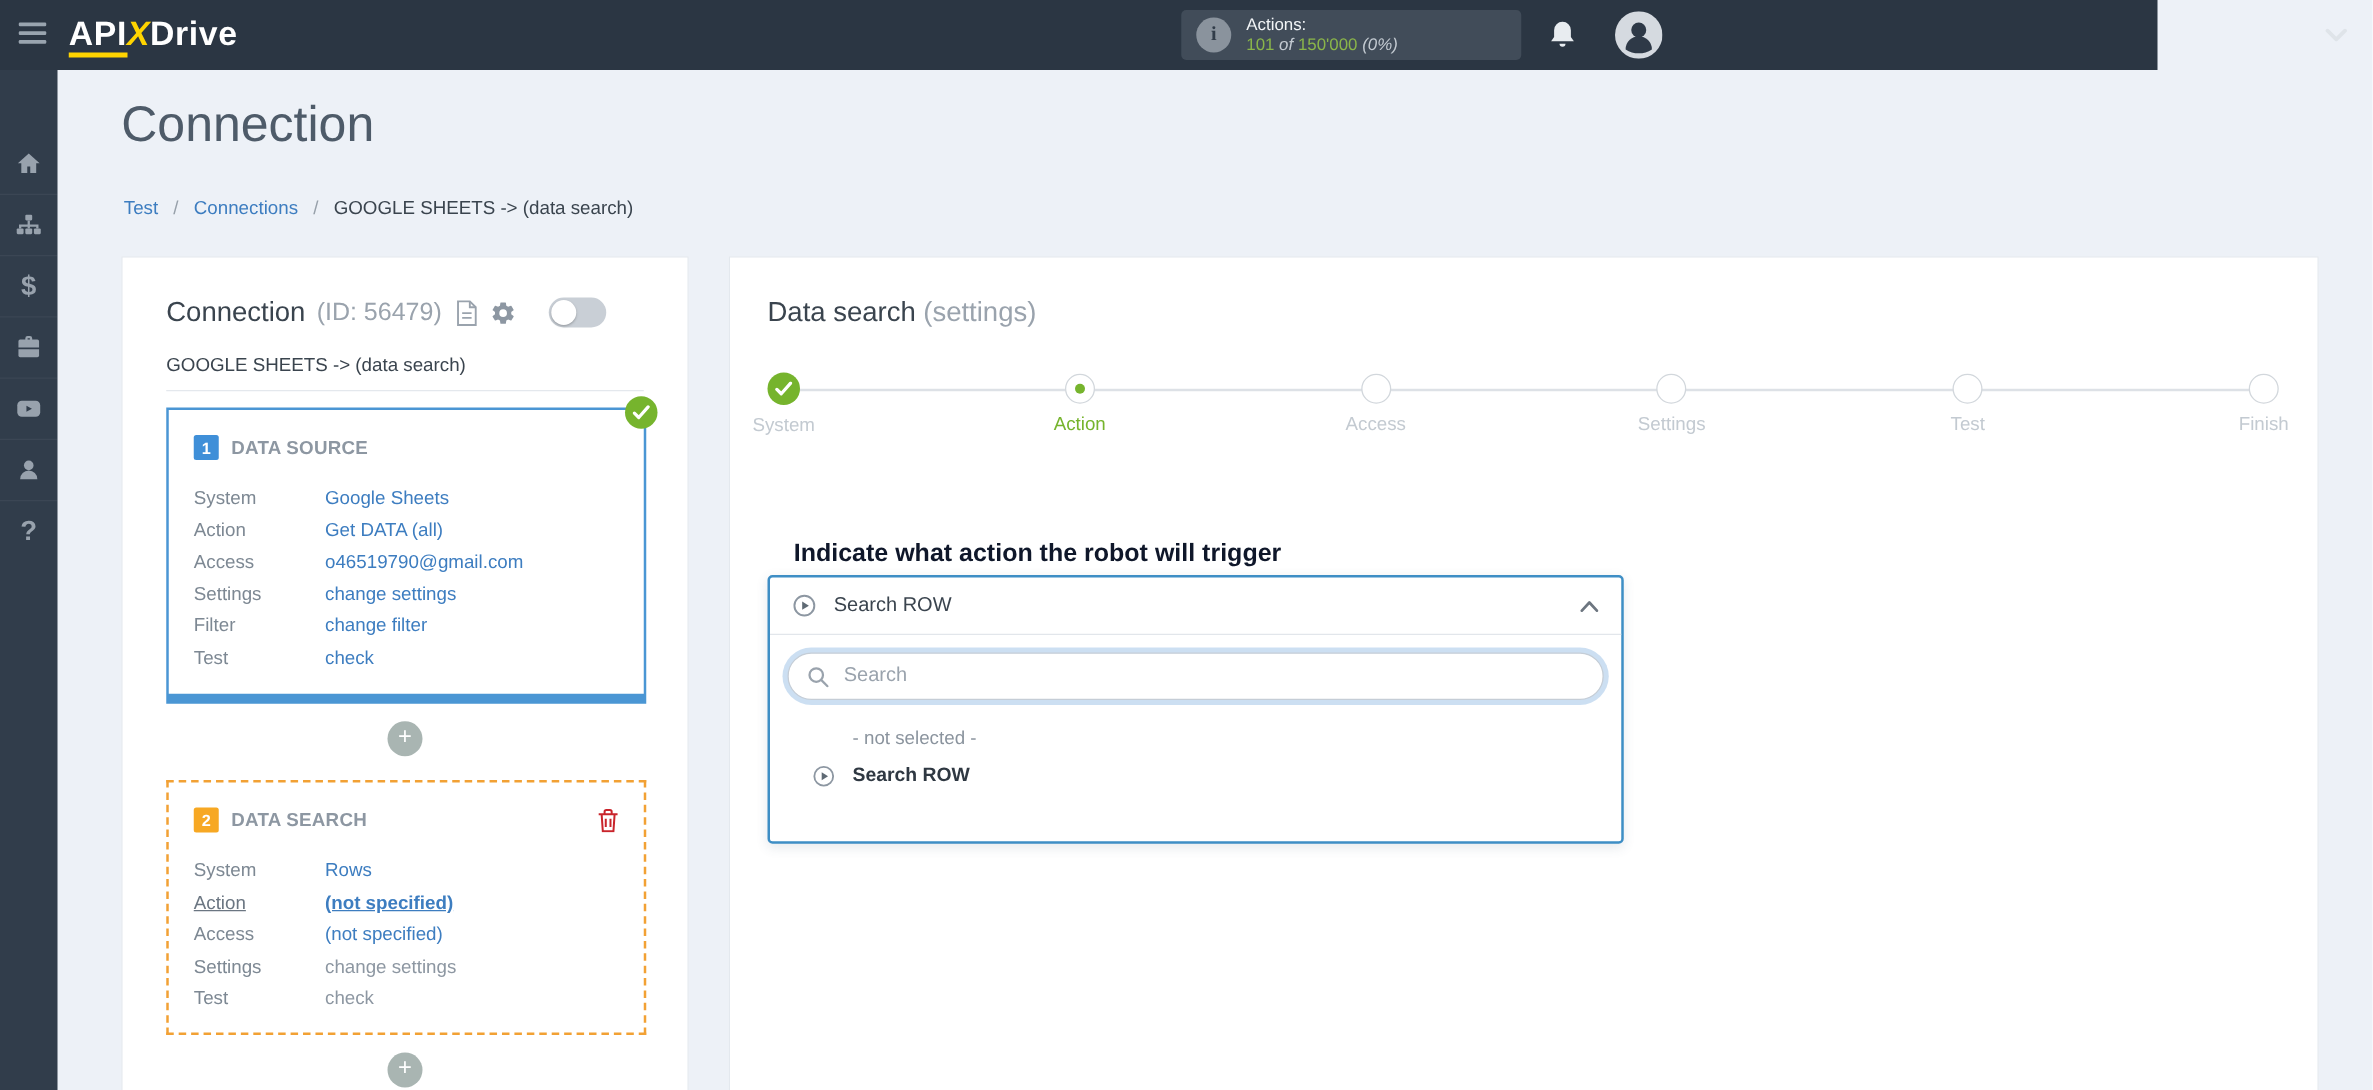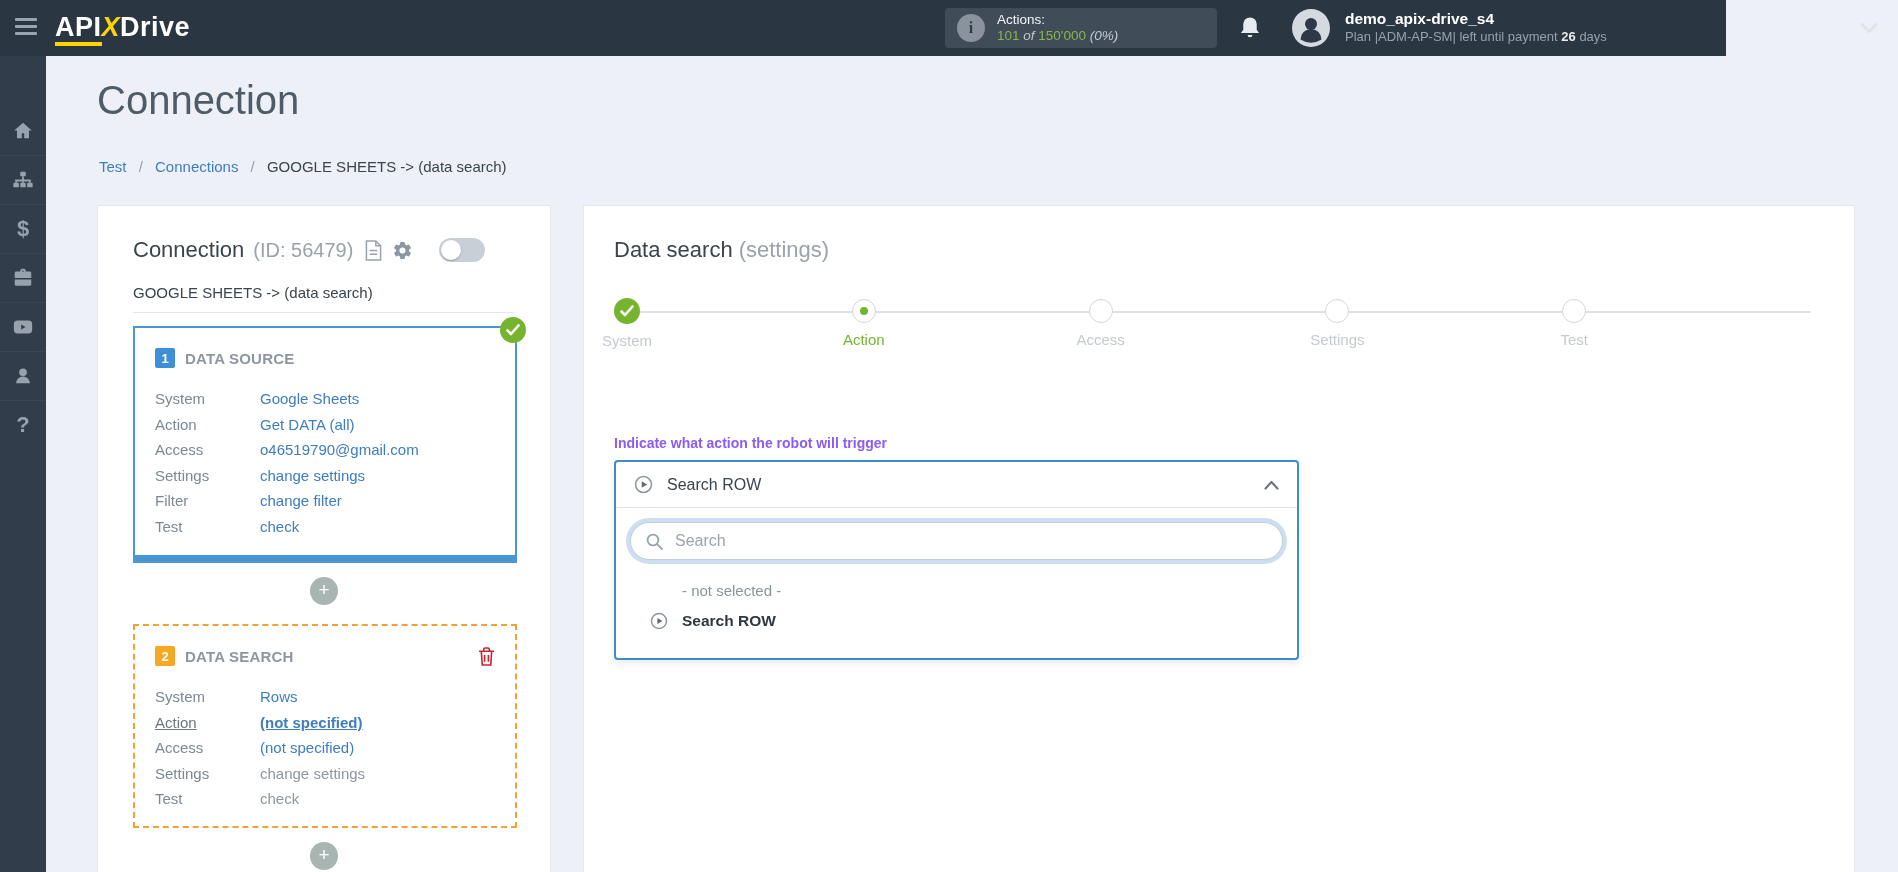--- a/index.html
+++ b/index.html
@@ -94,29 +94,29 @@
   .step:nth-child(4) { left:calc(13px + (100% - 26px)*0.4); }
   .step:nth-child(5) { left:calc(13px + (100% - 26px)*0.6); }
   .step:nth-child(6) { left:calc(13px + (100% - 26px)*0.8); }
   .step:nth-child(7) { left:calc(100% - 13px); }
   .step-circle { width:24px; height:24px; border-radius:50%; background:#fff; border:1.5px solid #d2d7dc; position:relative; z-index:1; }
   .step-circle.done { width:26px; height:26px; margin-top:-1px; background:#76b42d; border:none; display:flex; align-items:center; justify-content:center; }
   .step-circle.current::after { content:""; position:absolute; left:50%; top:50%; width:8px; height:8px; margin:-4px 0 0 -4px; border-radius:50%; background:#76b42d; }
   .step-label { margin-top:8px; font-size:15px; color:#c3cad1; }
   .step.current .step-label { color:#76b42d; }
 
-  .question { margin-top:50px; font-size:14px; font-weight:bold; color:#8b5cf6; line-height:20px; }
+  .question { margin-top:50px; font-size:20px; font-weight:bold; color:#0f172a; line-height:20px;margin-left:21px; }
 
   .select-box { margin-top:7px; width:685px; background:#fff; border:2px solid #3e8ec5; border-radius:4px; box-shadow:0 3px 9px rgba(60,80,110,.12); }
   .select-header { height:45px; display:flex; align-items:center; padding:0 18px; cursor:pointer; }
   .icon-play { width:19px; height:19px; flex:none; }
   .select-value { margin-left:14px; font-size:16px; color:#3a444e; }
   .icon-chevron-up { margin-left:auto; width:15px; height:10px; }
   .select-divider { height:1px; background:#e2e6eb; }
-  .select-body { padding:14px 14px 24px; }
+  .select-body { padding:14px 14px 39px; }
   .search-pill { height:38px; border-radius:19px; border:1px solid #c5cdd6; box-shadow:0 0 0 4px rgba(120,170,220,.38); display:flex; align-items:center; padding:0 15px; background:#fff; }
   .icon-search { width:17px; height:17px; flex:none; }
   .search-pill input { border:none; outline:none; margin-left:12px; font-size:16px; color:#3a444e; width:100%; font-family:"Liberation Sans", sans-serif; background:transparent; }
   .search-pill input::placeholder { color:#9aa3ad; }
   .option-muted { margin:20px 0 0 52px; font-size:15px; color:#8b949e; line-height:22px; cursor:pointer; }
   .option-row { margin:6px 0 0 20px; display:flex; align-items:center; line-height:26px; cursor:pointer; }
   .option-row .icon-play { width:18px; height:18px; }
   .option-label { margin-left:14px; font-size:15.5px; font-weight:bold; color:#2f3842; }
 </style>
 </head>
@@ -142,24 +142,20 @@
     <path d="M12 2.2a6.2 6.2 0 0 0-6.2 6.2v5.1L3.6 16.7h16.8l-2.2-3.2V8.4A6.2 6.2 0 0 0 12 2.2z"></path>
     <path d="M9.8 18.4a2.2 2.2 0 0 0 4.4 0z"></path>
   </svg>
 
   <svg class="avatar" viewBox="0 0 38 38">
     <circle cx="19" cy="19" r="19" fill="#d5dae0"></circle>
     <circle cx="19" cy="15" r="6" fill="#2e3947"></circle>
     <path d="M8.5 30.5a10.5 10.5 0 0 1 21 0 19 19 0 0 1-21 0z" fill="#2e3947"></path>
   </svg>
 
-  <div class="user-block">
-    <div class="user-name">demo_apix-drive_s4</div>
-    <div class="user-plan"><span>Plan |ADM-AP-SM| left until payment</span> <b>26</b> <span>days</span></div>
-  </div>
 
   <svg class="topbar-chevron" viewBox="0 0 18 12" fill="none" stroke="#dfe4e9" stroke-width="3" stroke-linecap="round" stroke-linejoin="round">
       <path d="M2 2.5 9 9.5 16 2.5"></path>
     </svg>
 </header>
 
 <nav class="sidebar">
   <ul>
     <li>
         <svg viewBox="0 0 24 24">
@@ -328,20 +324,24 @@
         <div class="step-circle"></div>
         <div class="step-label">Access</div>
       </div>
       <div class="step">
         <div class="step-circle"></div>
         <div class="step-label">Settings</div>
       </div>
       <div class="step">
         <div class="step-circle"></div>
         <div class="step-label">Test</div>
+      </div>
+      <div class="step">
+        <div class="step-circle"></div>
+        <div class="step-label">Finish</div>
       </div>
     </div>
 
     <div class="question">Indicate what action the robot will trigger</div>
 
     <div class="select-box">
       <div class="select-header">
         <svg class="icon-play" viewBox="0 0 22 22">
             <circle cx="11" cy="11" r="9.2" fill="none" stroke="#8d97a2" stroke-width="1.8"></circle>
             <path d="M9 7.2v7.6l6.2-3.8z" fill="#5f6a74"></path>

